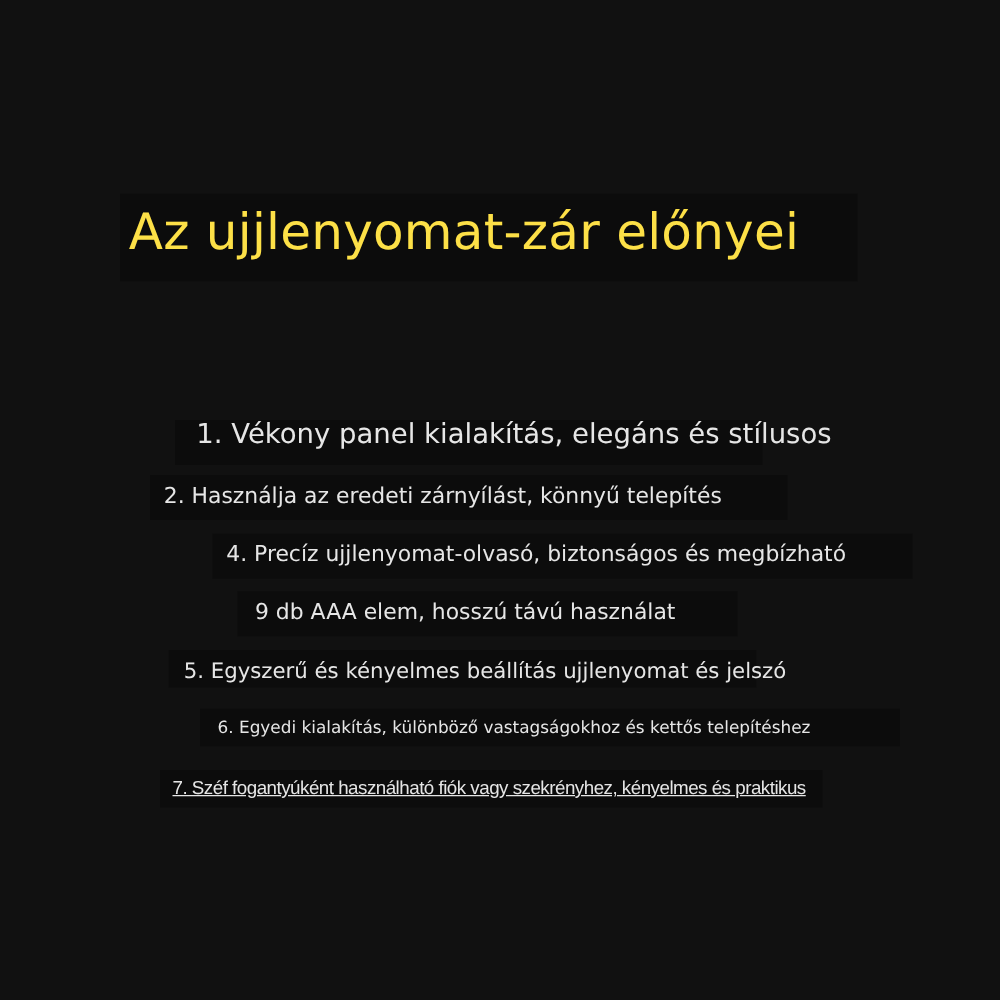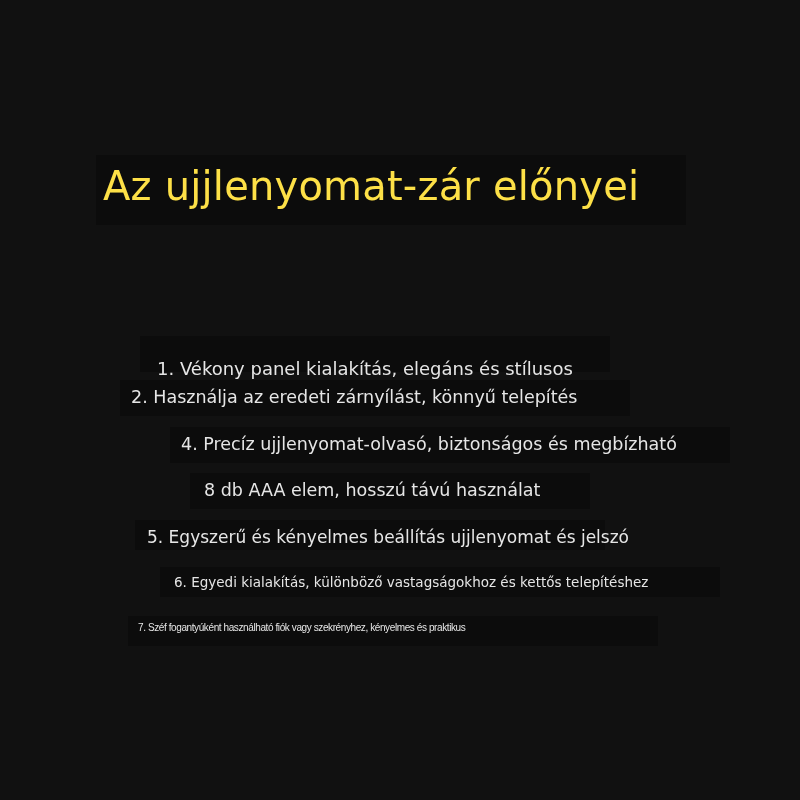--- a/index.html
+++ b/index.html
@@ -20,41 +20,41 @@
       font-family: "DejaVu Sans", sans-serif;
       letter-spacing: 0.2px;
     }
     .line-box {
       position: absolute; background: #0c0c0c;
     }
     .line {
       position: absolute; white-space: nowrap; color: #e6e6e6;
       font-family: "DejaVu Sans", sans-serif;
     }
-    .l1 { left: 157px; top: 358px; font-size: 18px; }
+    .l1 { left: 157px; top: 335px; font-size: 22px; }
     .l2 { left: 131px; top: 387px; font-size: 17.5px; }
     .l3 { left: 181px; top: 434px; font-size: 17.5px; }
     .l4 { left: 204px; top: 480px; font-size: 17.5px; }
     .l5 { left: 147px; top: 527px; font-size: 17px; }
     .l6 { left: 174px; top: 574px; font-size: 13.5px; }
-    .l7 { left: 138px; top: 622px; font-size: 10px; letter-spacing: -0.4px; font-family: "Liberation Sans", sans-serif; }
+    .l7 { left: 138px; top: 622px; font-size: 15px; letter-spacing: -0.4px; font-family: "Liberation Sans", sans-serif; text-decoration: underline; }
   </style>
 </head>
 <body>
 
 <div class="title-box"></div>
 <div class="title">Az ujjlenyomat-zár előnyei</div>
 
 <div class="line-box" style="left:140px;top:336px;width:470px;height:36px;"></div>
 <div class="line-box" style="left:120px;top:380px;width:510px;height:36px;"></div>
 <div class="line-box" style="left:170px;top:427px;width:560px;height:36px;"></div>
 <div class="line-box" style="left:190px;top:473px;width:400px;height:36px;"></div>
 <div class="line-box" style="left:135px;top:520px;width:470px;height:30px;"></div>
 <div class="line-box" style="left:160px;top:567px;width:560px;height:30px;"></div>
 <div class="line-box" style="left:128px;top:616px;width:530px;height:30px;"></div>
 
 <div class="line l1">1. Vékony panel kialakítás, elegáns és stílusos</div>
 <div class="line l2">2. Használja az eredeti zárnyílást, könnyű telepítés</div>
 <div class="line l3">4. Precíz ujjlenyomat-olvasó, biztonságos és megbízható</div>
-<div class="line l4">8 db AAA elem, hosszú távú használat</div>
+<div class="line l4">9 db AAA elem, hosszú távú használat</div>
 <div class="line l5">5. Egyszerű és kényelmes beállítás ujjlenyomat és jelszó</div>
 <div class="line l6">6. Egyedi kialakítás, különböző vastagságokhoz és kettős telepítéshez</div>
 <div class="line l7">7. Széf fogantyúként használható fiók vagy szekrényhez, kényelmes és praktikus</div>
 
 </body></html>

